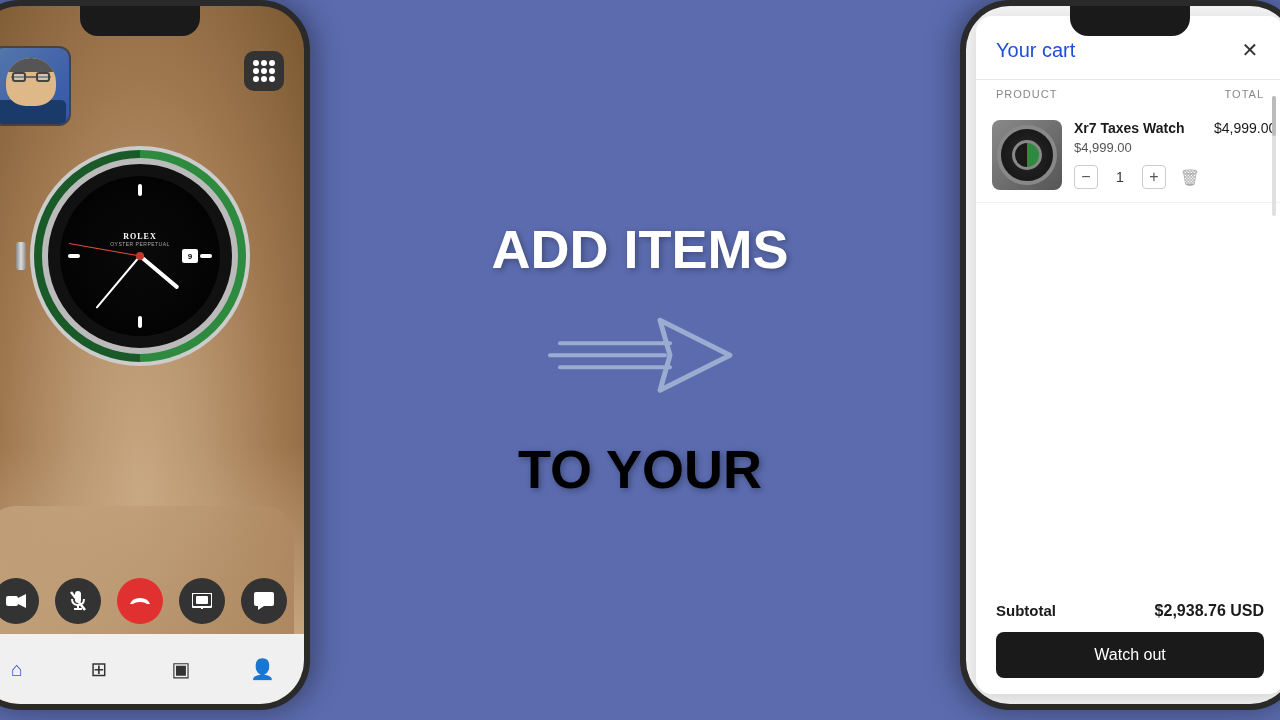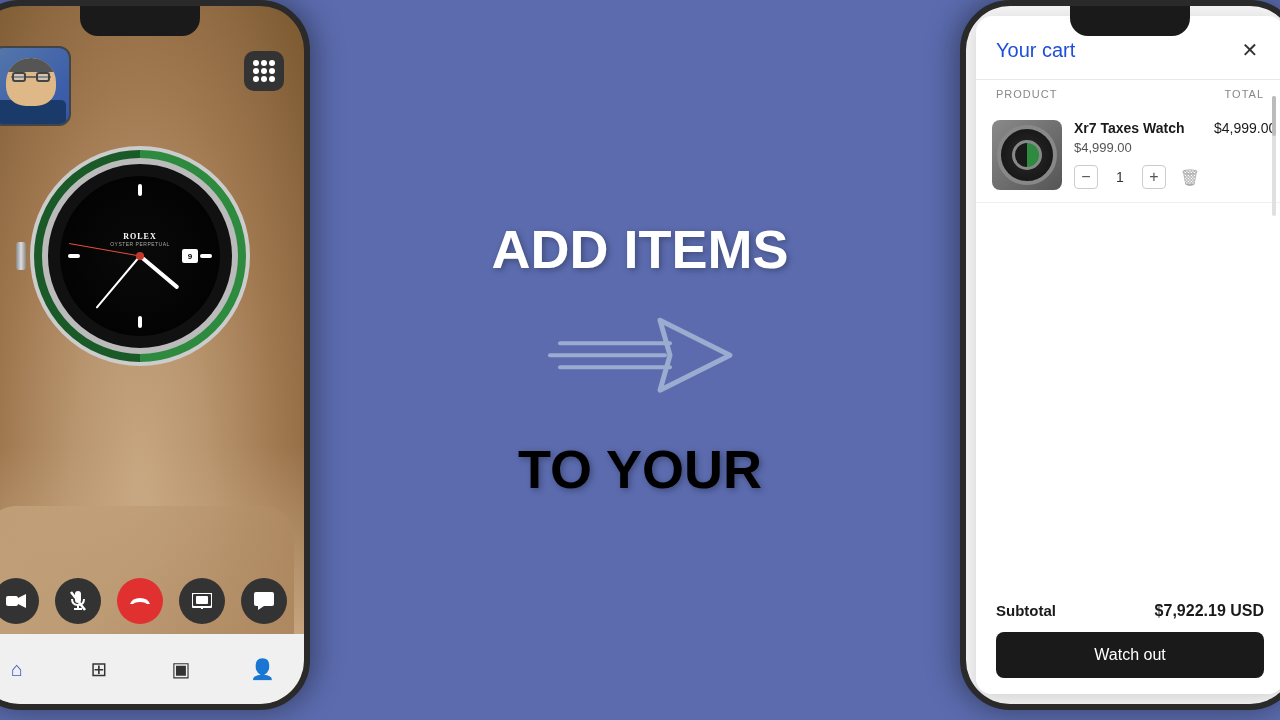--- a/index.html
+++ b/index.html
@@ -692,21 +692,21 @@
 
           <div class="cart-scroll-area">
             <div class="cart-scroll-thumb"></div>
           </div>
 
           <div class="cart-footer">
             <div class="subtotal-row">
               <div>
                 <div class="subtotal-label">Subtotal</div>
               </div>
-              <div class="subtotal-amount">$7,922.19 USD</div>
+              <div class="subtotal-amount">$2,938.76 USD</div>
             </div>
             <div class="checkout-btn">Watch out</div>
           </div>
         </div>
 
       </div>
     </div>
   </div>
 
 </div>

